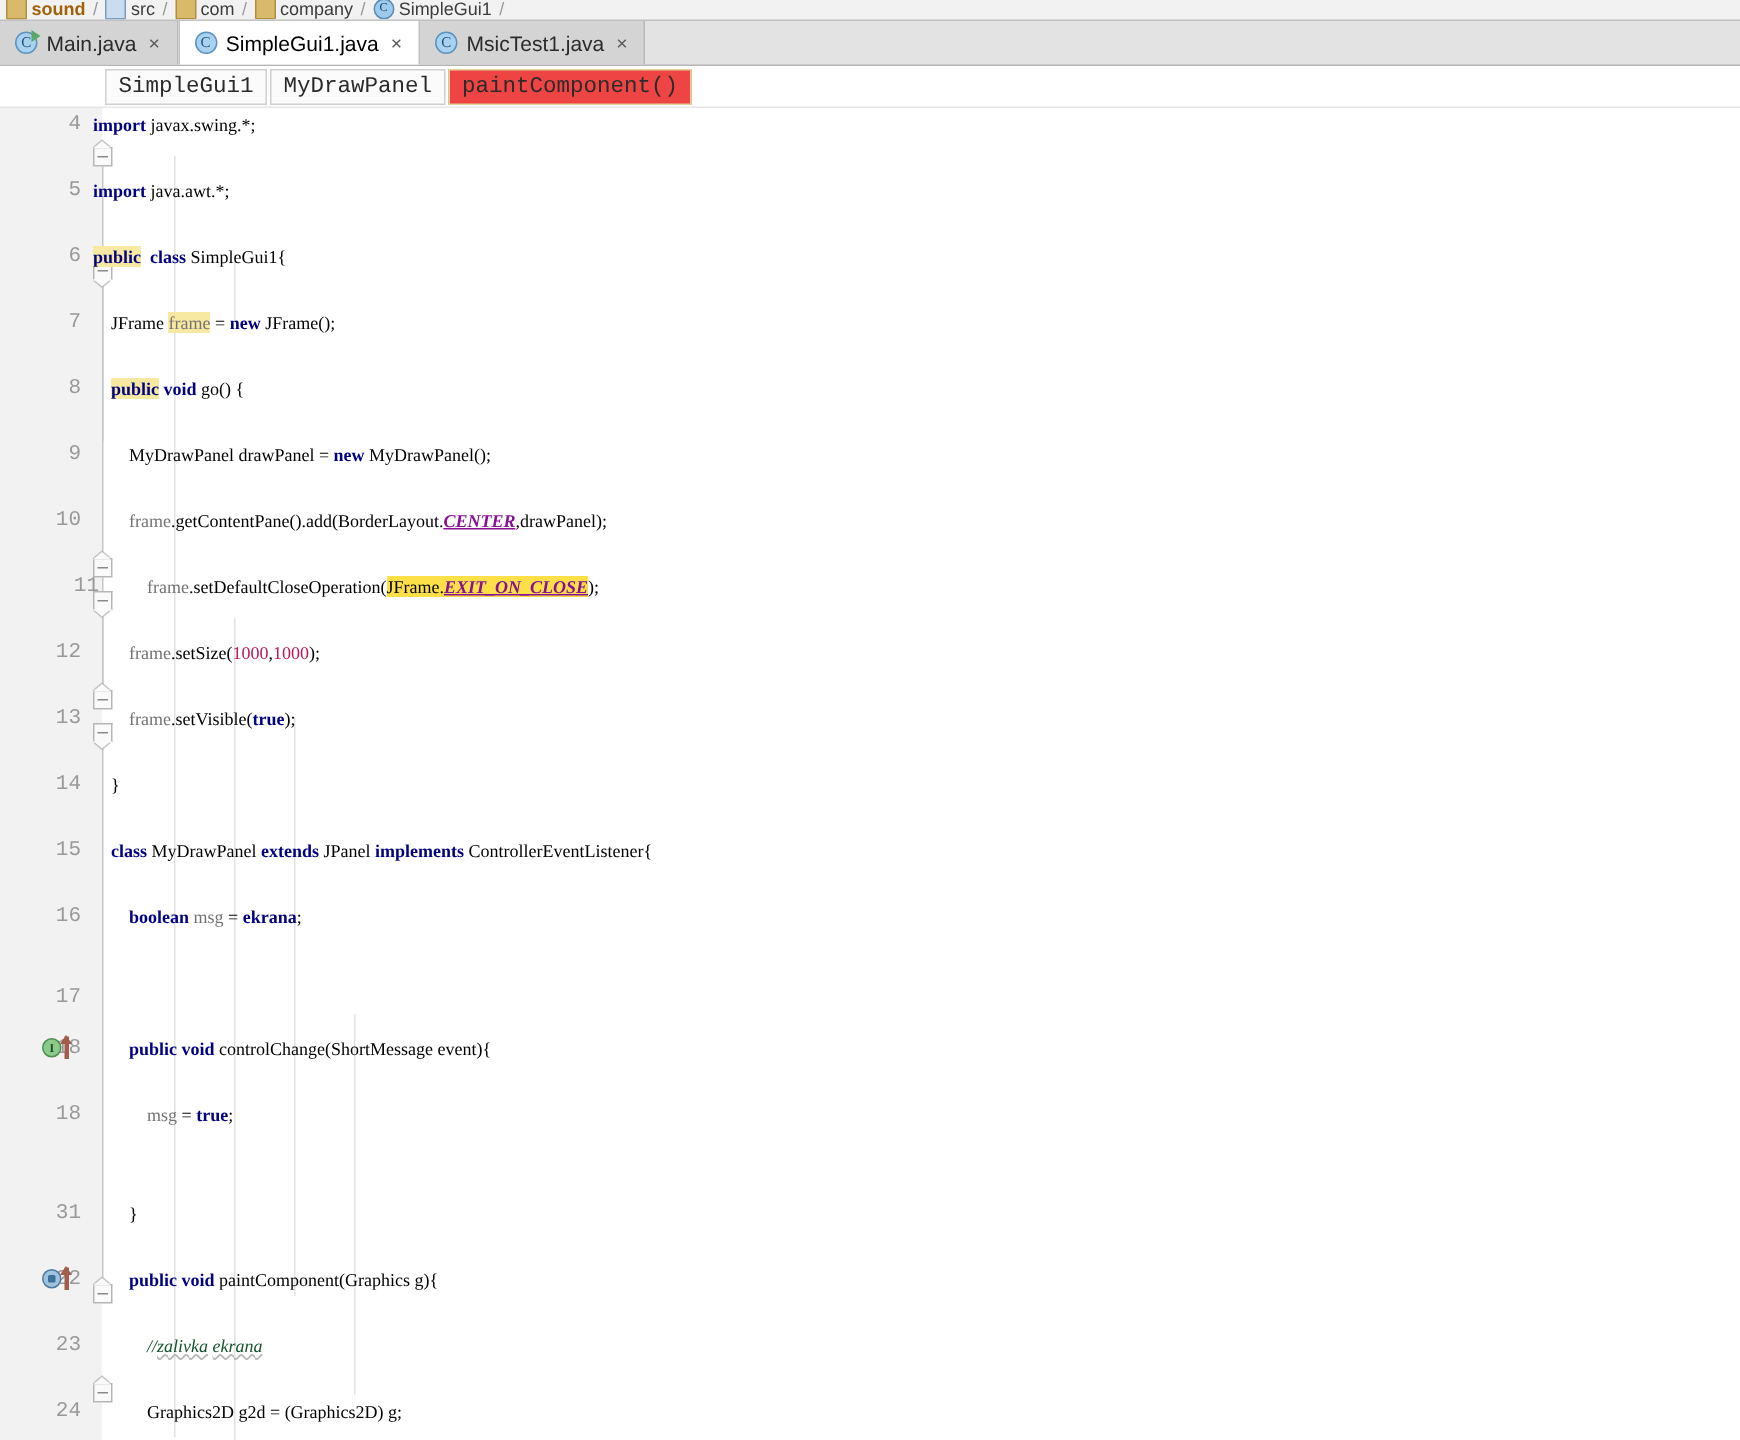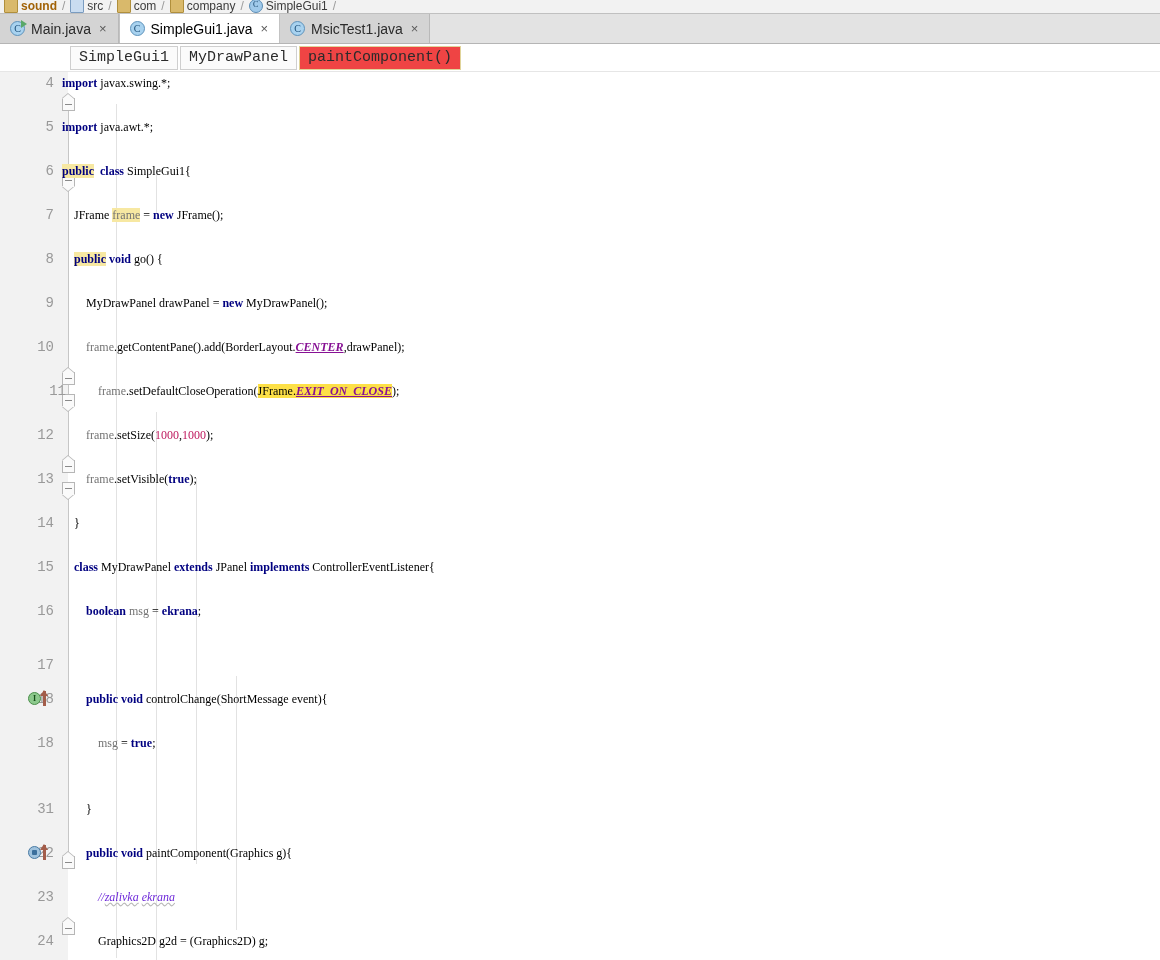--- a/index.html
+++ b/index.html
@@ -116,21 +116,21 @@
     filter:drop-shadow(0 -1px 0 #b6b6b6);}
   .foldline{position:absolute;left:68px;width:1px;background:#c6c6c6;}
 
   
   .iguide{position:absolute;width:1px;background:#e2e2e2;}
 
   
   .kw{color:#000080;font-weight:bold;}
   .fld{color:#737373;}
   .num{color:#be185d;}
-  .cmt{color:#6d28d9;font-style:italic;}
+  .cmt{color:#14532d;font-style:italic;}
   .sfld{color:#871094;font-weight:bold;font-style:italic;text-decoration:underline;text-align:center;}
   .hl{background:#f7e8a2;}
   .hlu{background:#fde047;}
   .spell{text-decoration:underline;text-decoration-style:wavy;text-decoration-color:#b9b9b9;}
 </style>
 </head>
 <body>
 
 <div class="ide">
 

